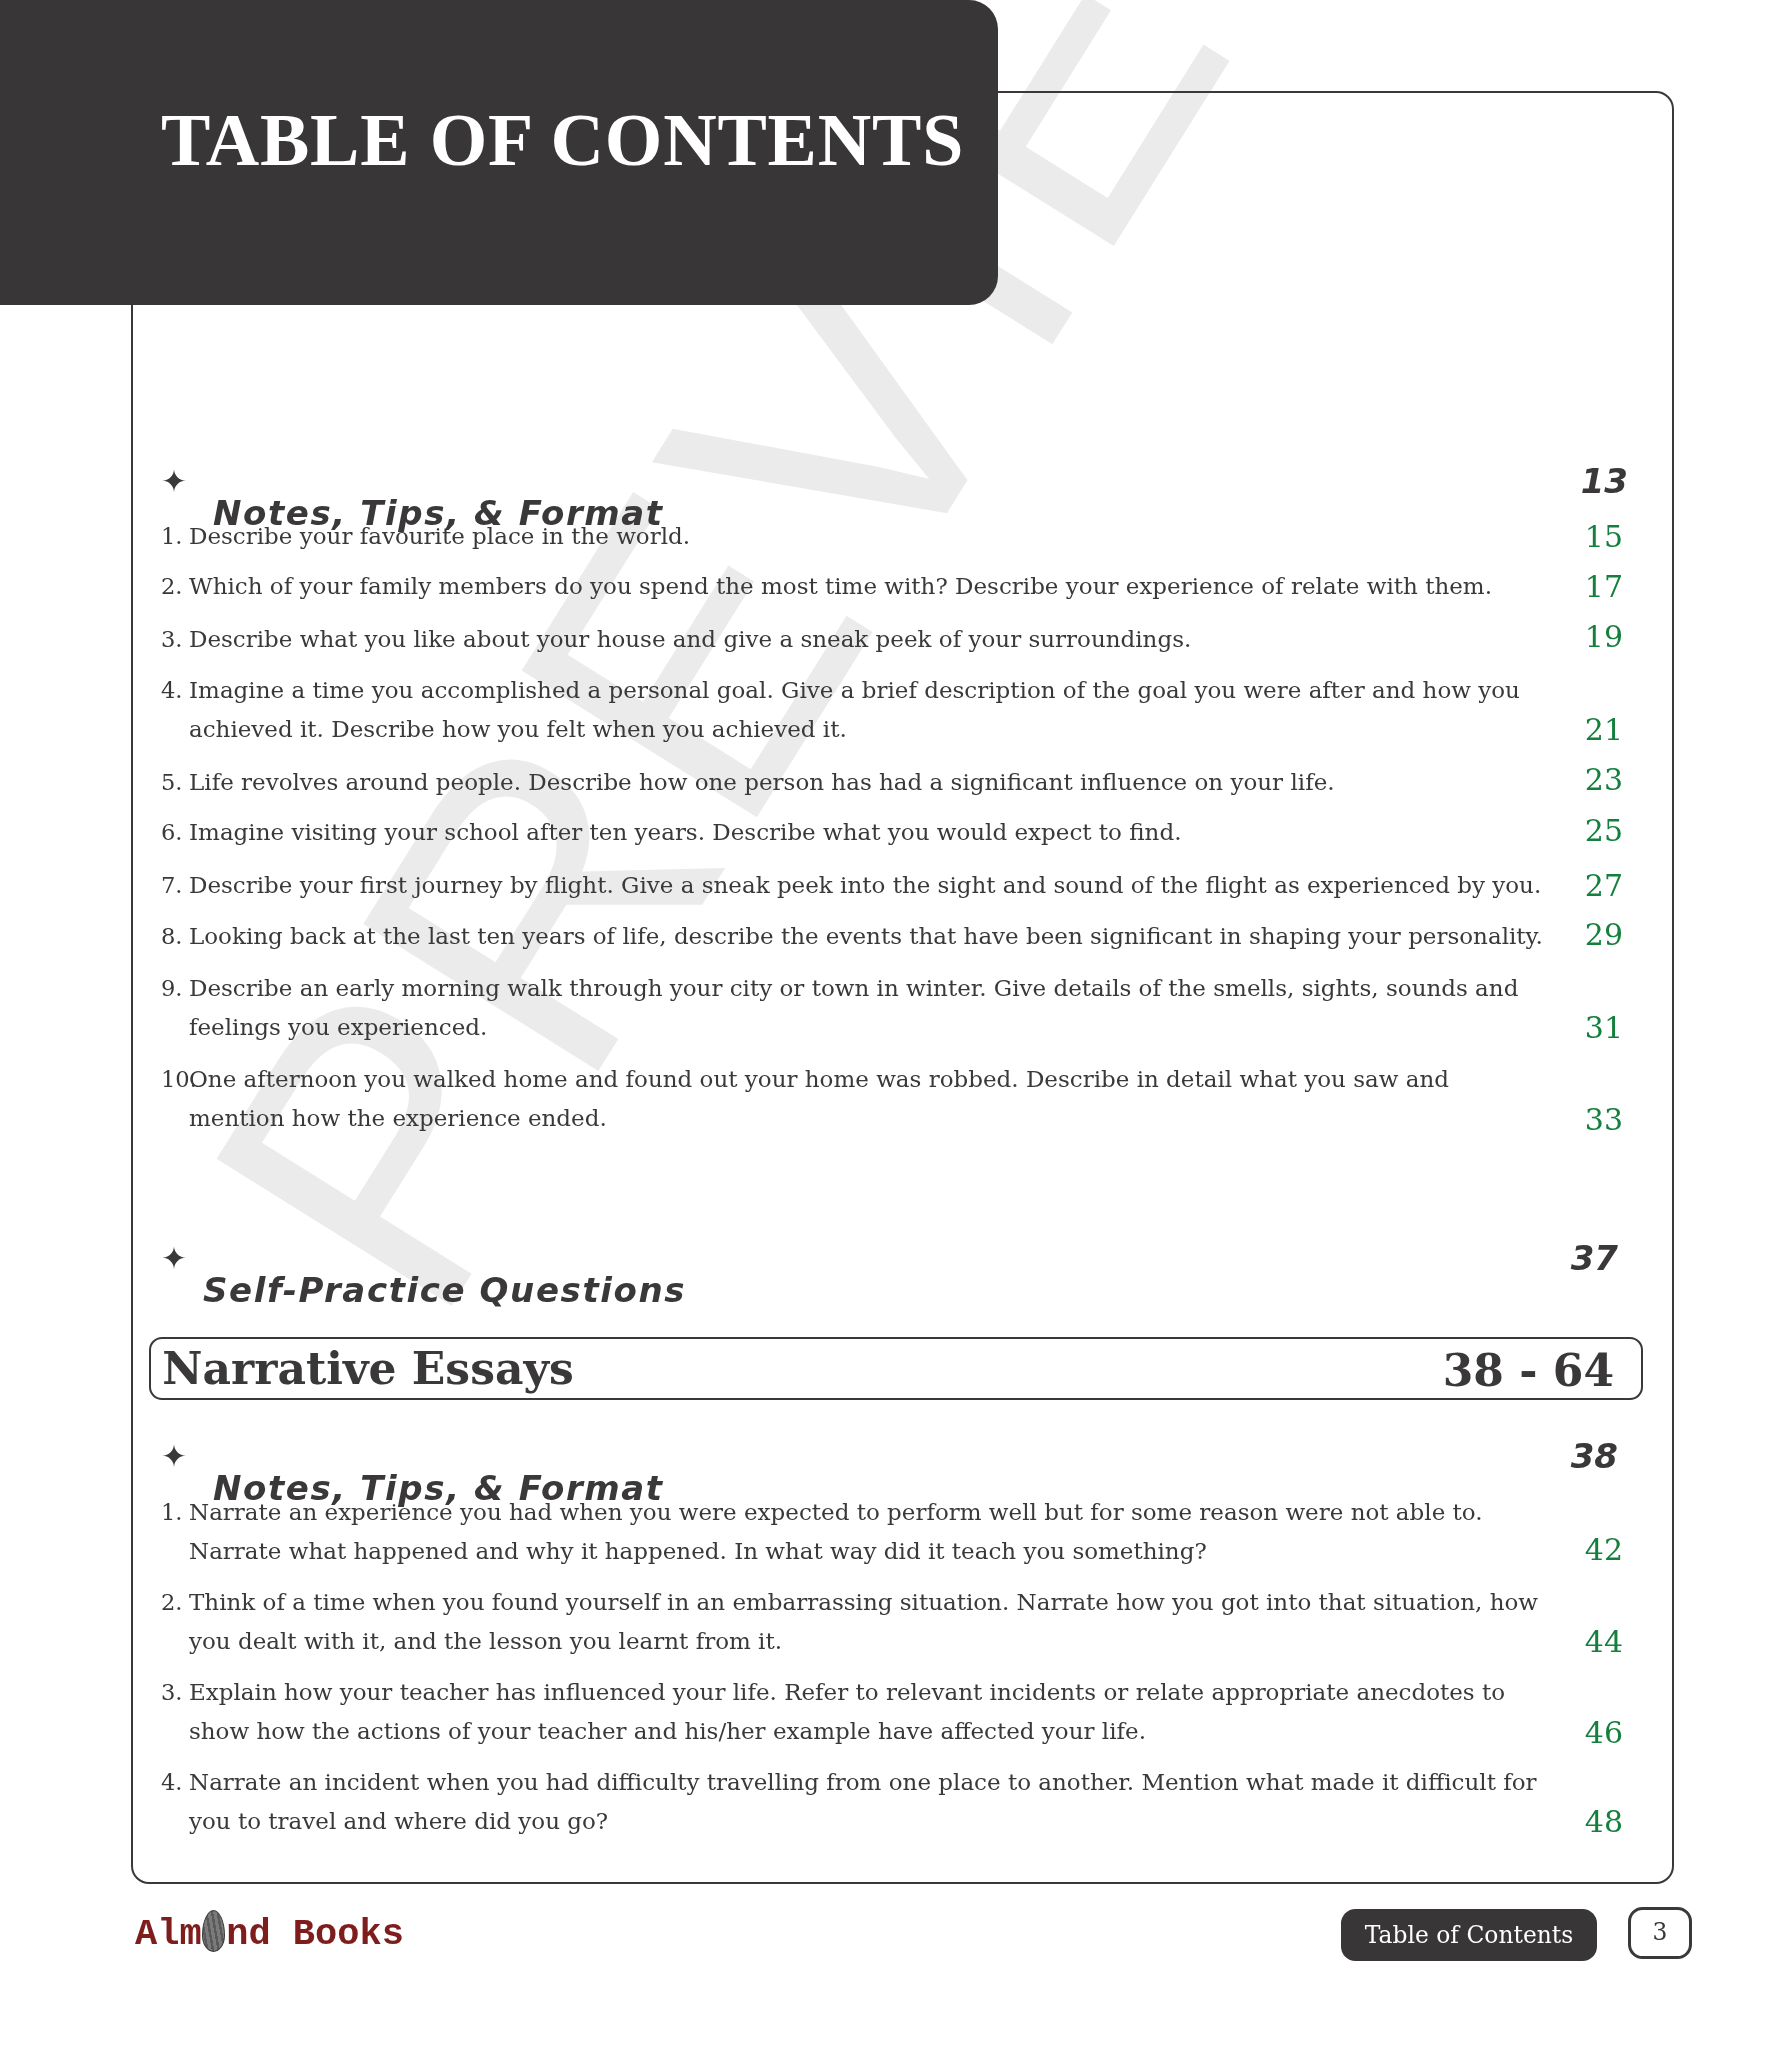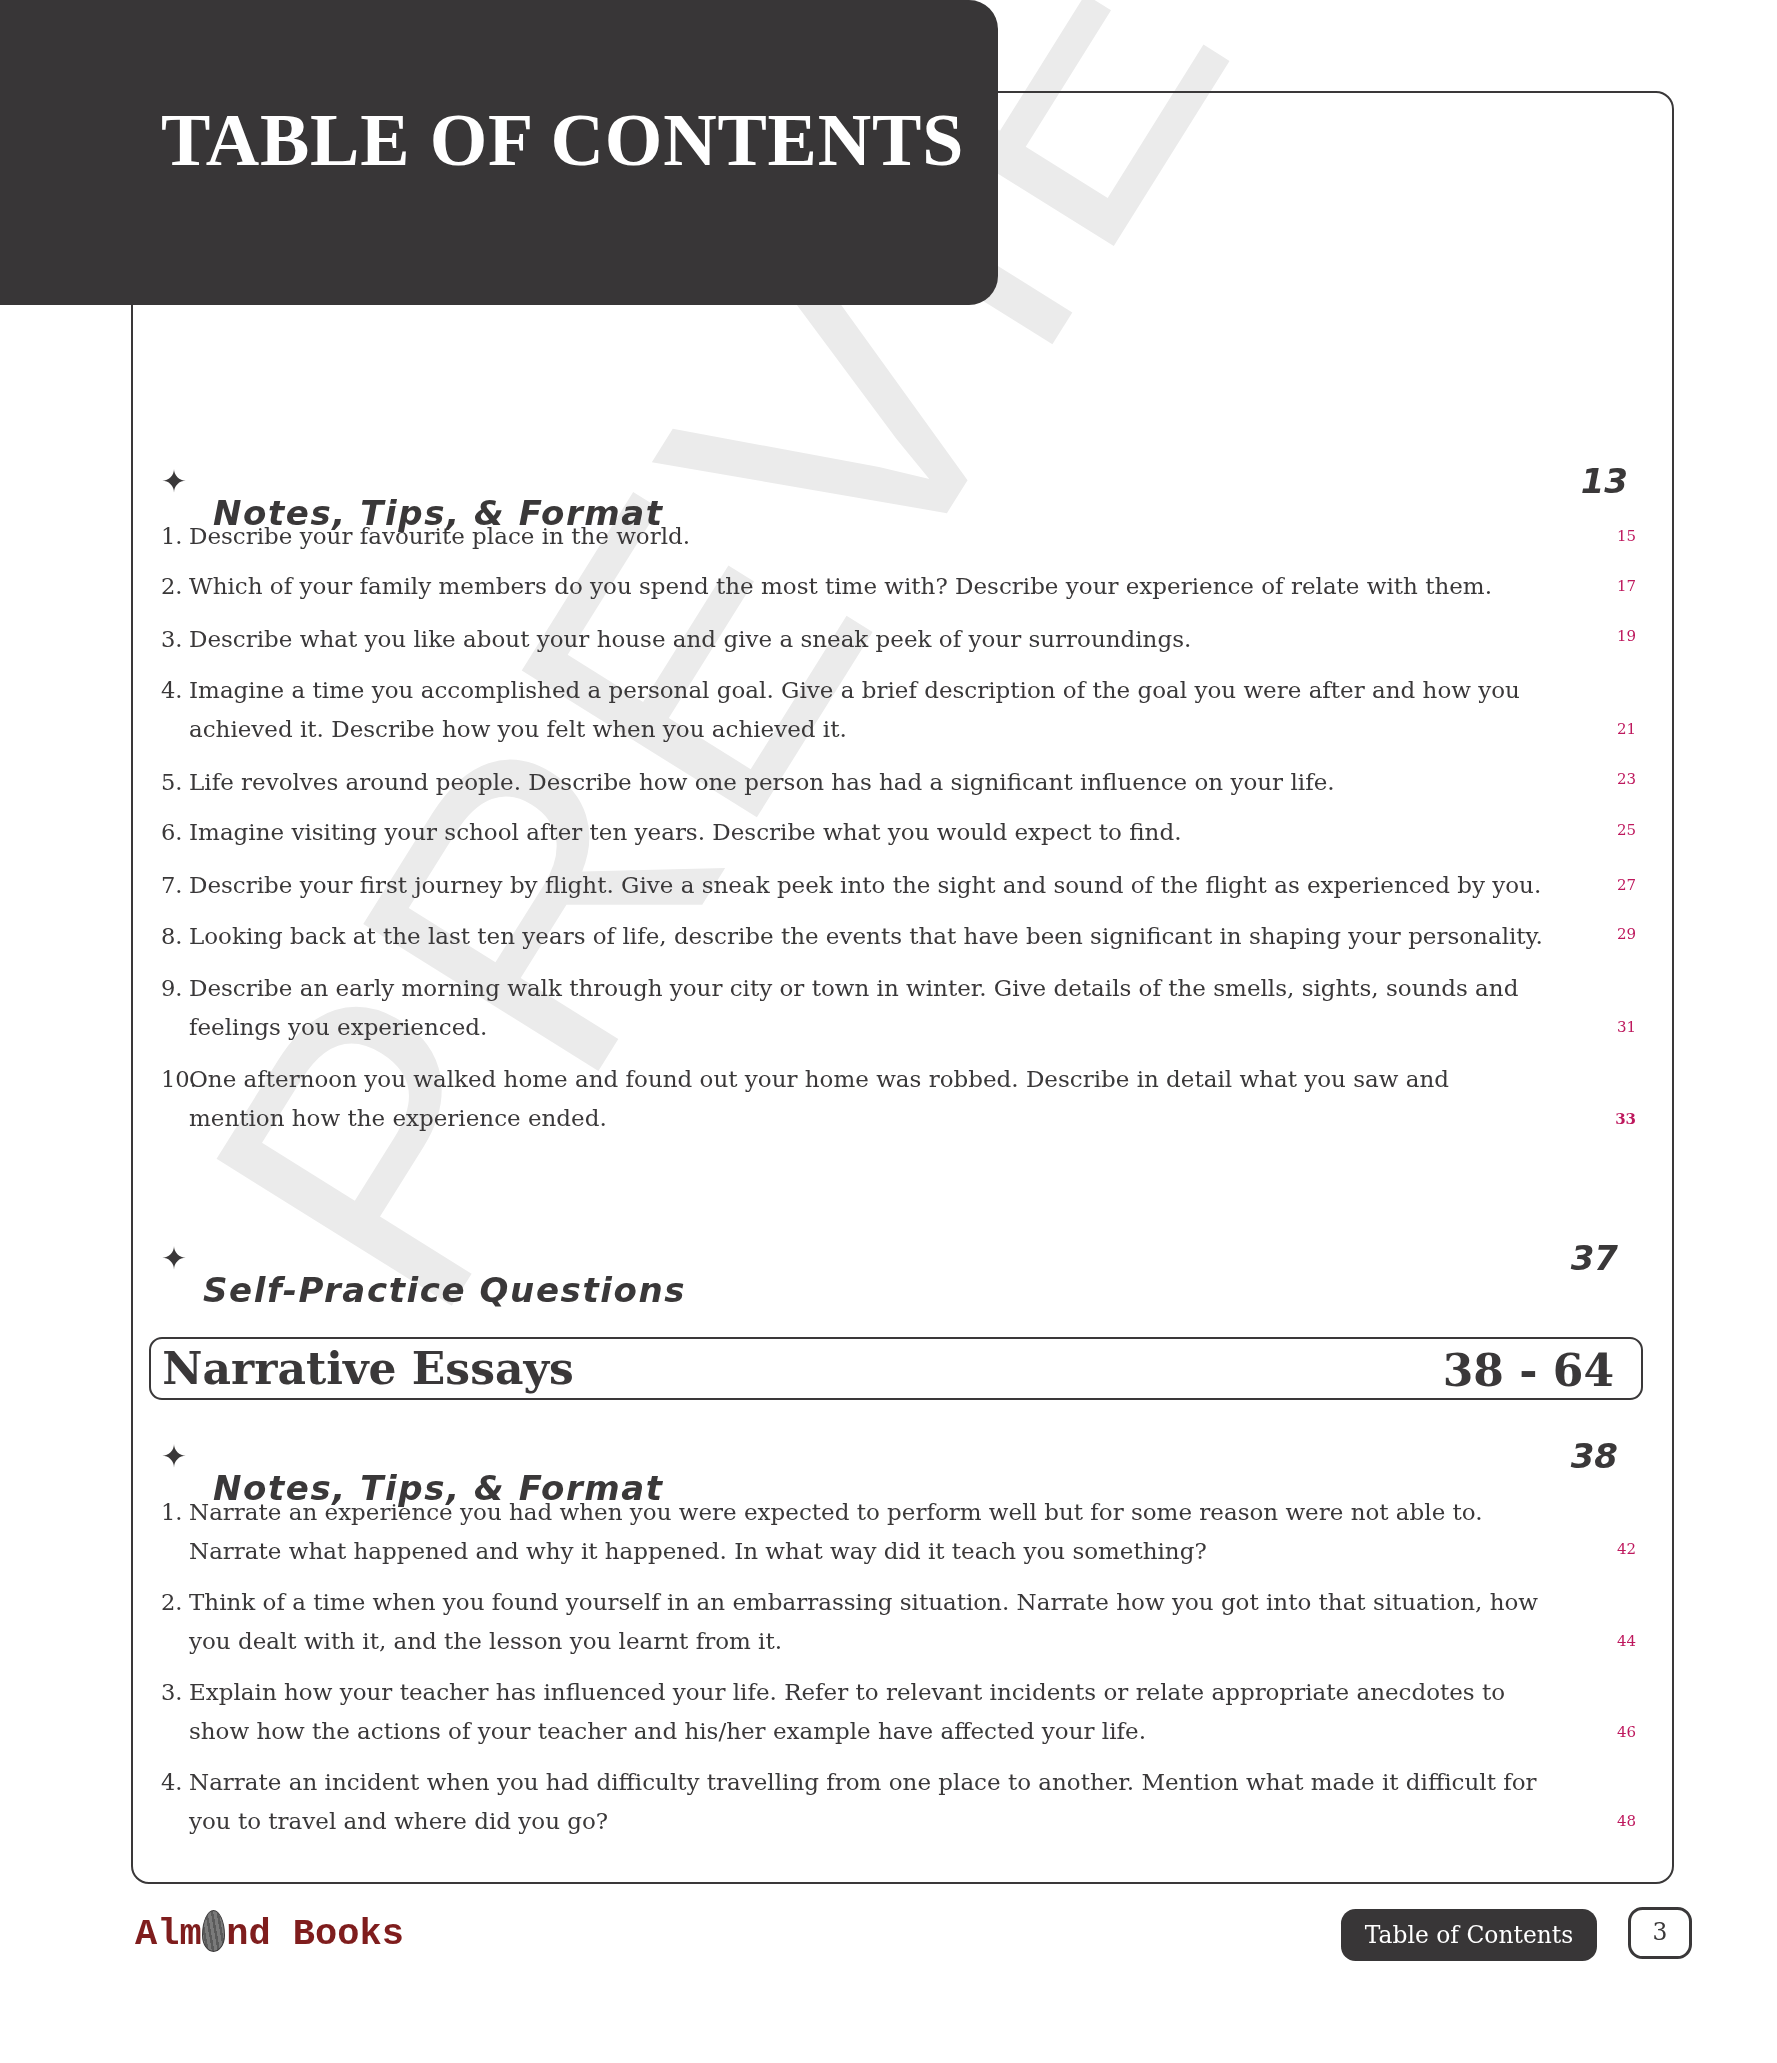--- a/index.html
+++ b/index.html
@@ -39,21 +39,21 @@
                font-size: 34px; line-height: 39px; letter-spacing: 1.6px; color: #3a3839; white-space: nowrap; margin-top: 32px; }
   .sub-label.tight { left: 42px; }
   .sub-page { position: absolute; right: 8px; top: 3.2px;
               font-family: "DejaVu Sans", sans-serif; font-weight: bold; font-style: italic;
               font-size: 34px; line-height: 39px; color: #3a3839; }
 
   .item { position: absolute; left: 161px; width: 1475px; }
   .item-num { position: absolute; left: 0; top: 0; font-size: 22.6px; line-height: 39px; color: #3a3839; }
   .item-text { position: absolute; left: 28px; top: 0; width: 1362px;
                font-family: "DejaVu Serif", serif; font-size: 23px; line-height: 39px; color: #3a3839; }
-  .item-page { position: absolute; right: 0; font-size: 15px; line-height: 39px; color: #be185d; }
+  .item-page { position: absolute; right: 13px; font-size: 30px; line-height: 39px; color: #15803d; }
 
   .footer-logo { position: absolute; left: 135px; top: 1910px; height: 48px;
                  font-family: Liberation Mono, monospace; font-weight: bold;
                  font-size: 37px; line-height: 48px; color: #7f1d1d; letter-spacing: 0px; white-space: nowrap; z-index: 2; }
   .almond { display: inline-block; width: 21px; height: 40px; border-radius: 50% 50% 50% 50% / 60% 60% 40% 40%;
             background: repeating-linear-gradient(80deg, #7a7a7a 0 3.2px, #5a5a5a 3.2px 5.6px);
             border: 1.6px solid #3a3839; vertical-align: -8px; margin: 0 0.8px; }
   .footer-pill { position: absolute; left: 1341px; top: 1909px; width: 256px; height: 52px;
                  background: #383637; border-radius: 14.5px; color: #ffffff; z-index: 2;
                  font-family: "DejaVu Serif", serif; font-size: 23.4px; line-height: 52px; text-align: center; }
@@ -122,21 +122,21 @@
     <span class="item-page" style="top:-1.6px;">29</span>
   </div>
   <div class="item" style="top:969px;height:78px;">
     <span class="item-num">9.</span>
     <span class="item-text">Describe an early morning walk through your city or town in winter. Give details of the smells, sights, sounds and feelings you experienced.</span>
     <span class="item-page" style="top:39px;">31</span>
   </div>
   <div class="item" style="top:1060px;height:78px;">
     <span class="item-num">10.</span>
     <span class="item-text">One afternoon you walked home and found out your home was robbed. Describe in detail what you saw and mention how the experience ended.</span>
-    <span class="item-page" style="top:40px;font-weight:bold;">33</span>
+    <span class="item-page" style="top:40px;">33</span>
   </div>
 
   <div class="sub-row" style="top:1236px;">
     <span class="sub-icon">✦</span>
     <span class="sub-label tight">Self-Practice Questions</span>
     <span class="sub-page" style="right:18px;">37</span>
   </div>
 
   <div class="section-box" style="top:1337px;">
     <span class="section-title">Narrative Essays</span>

